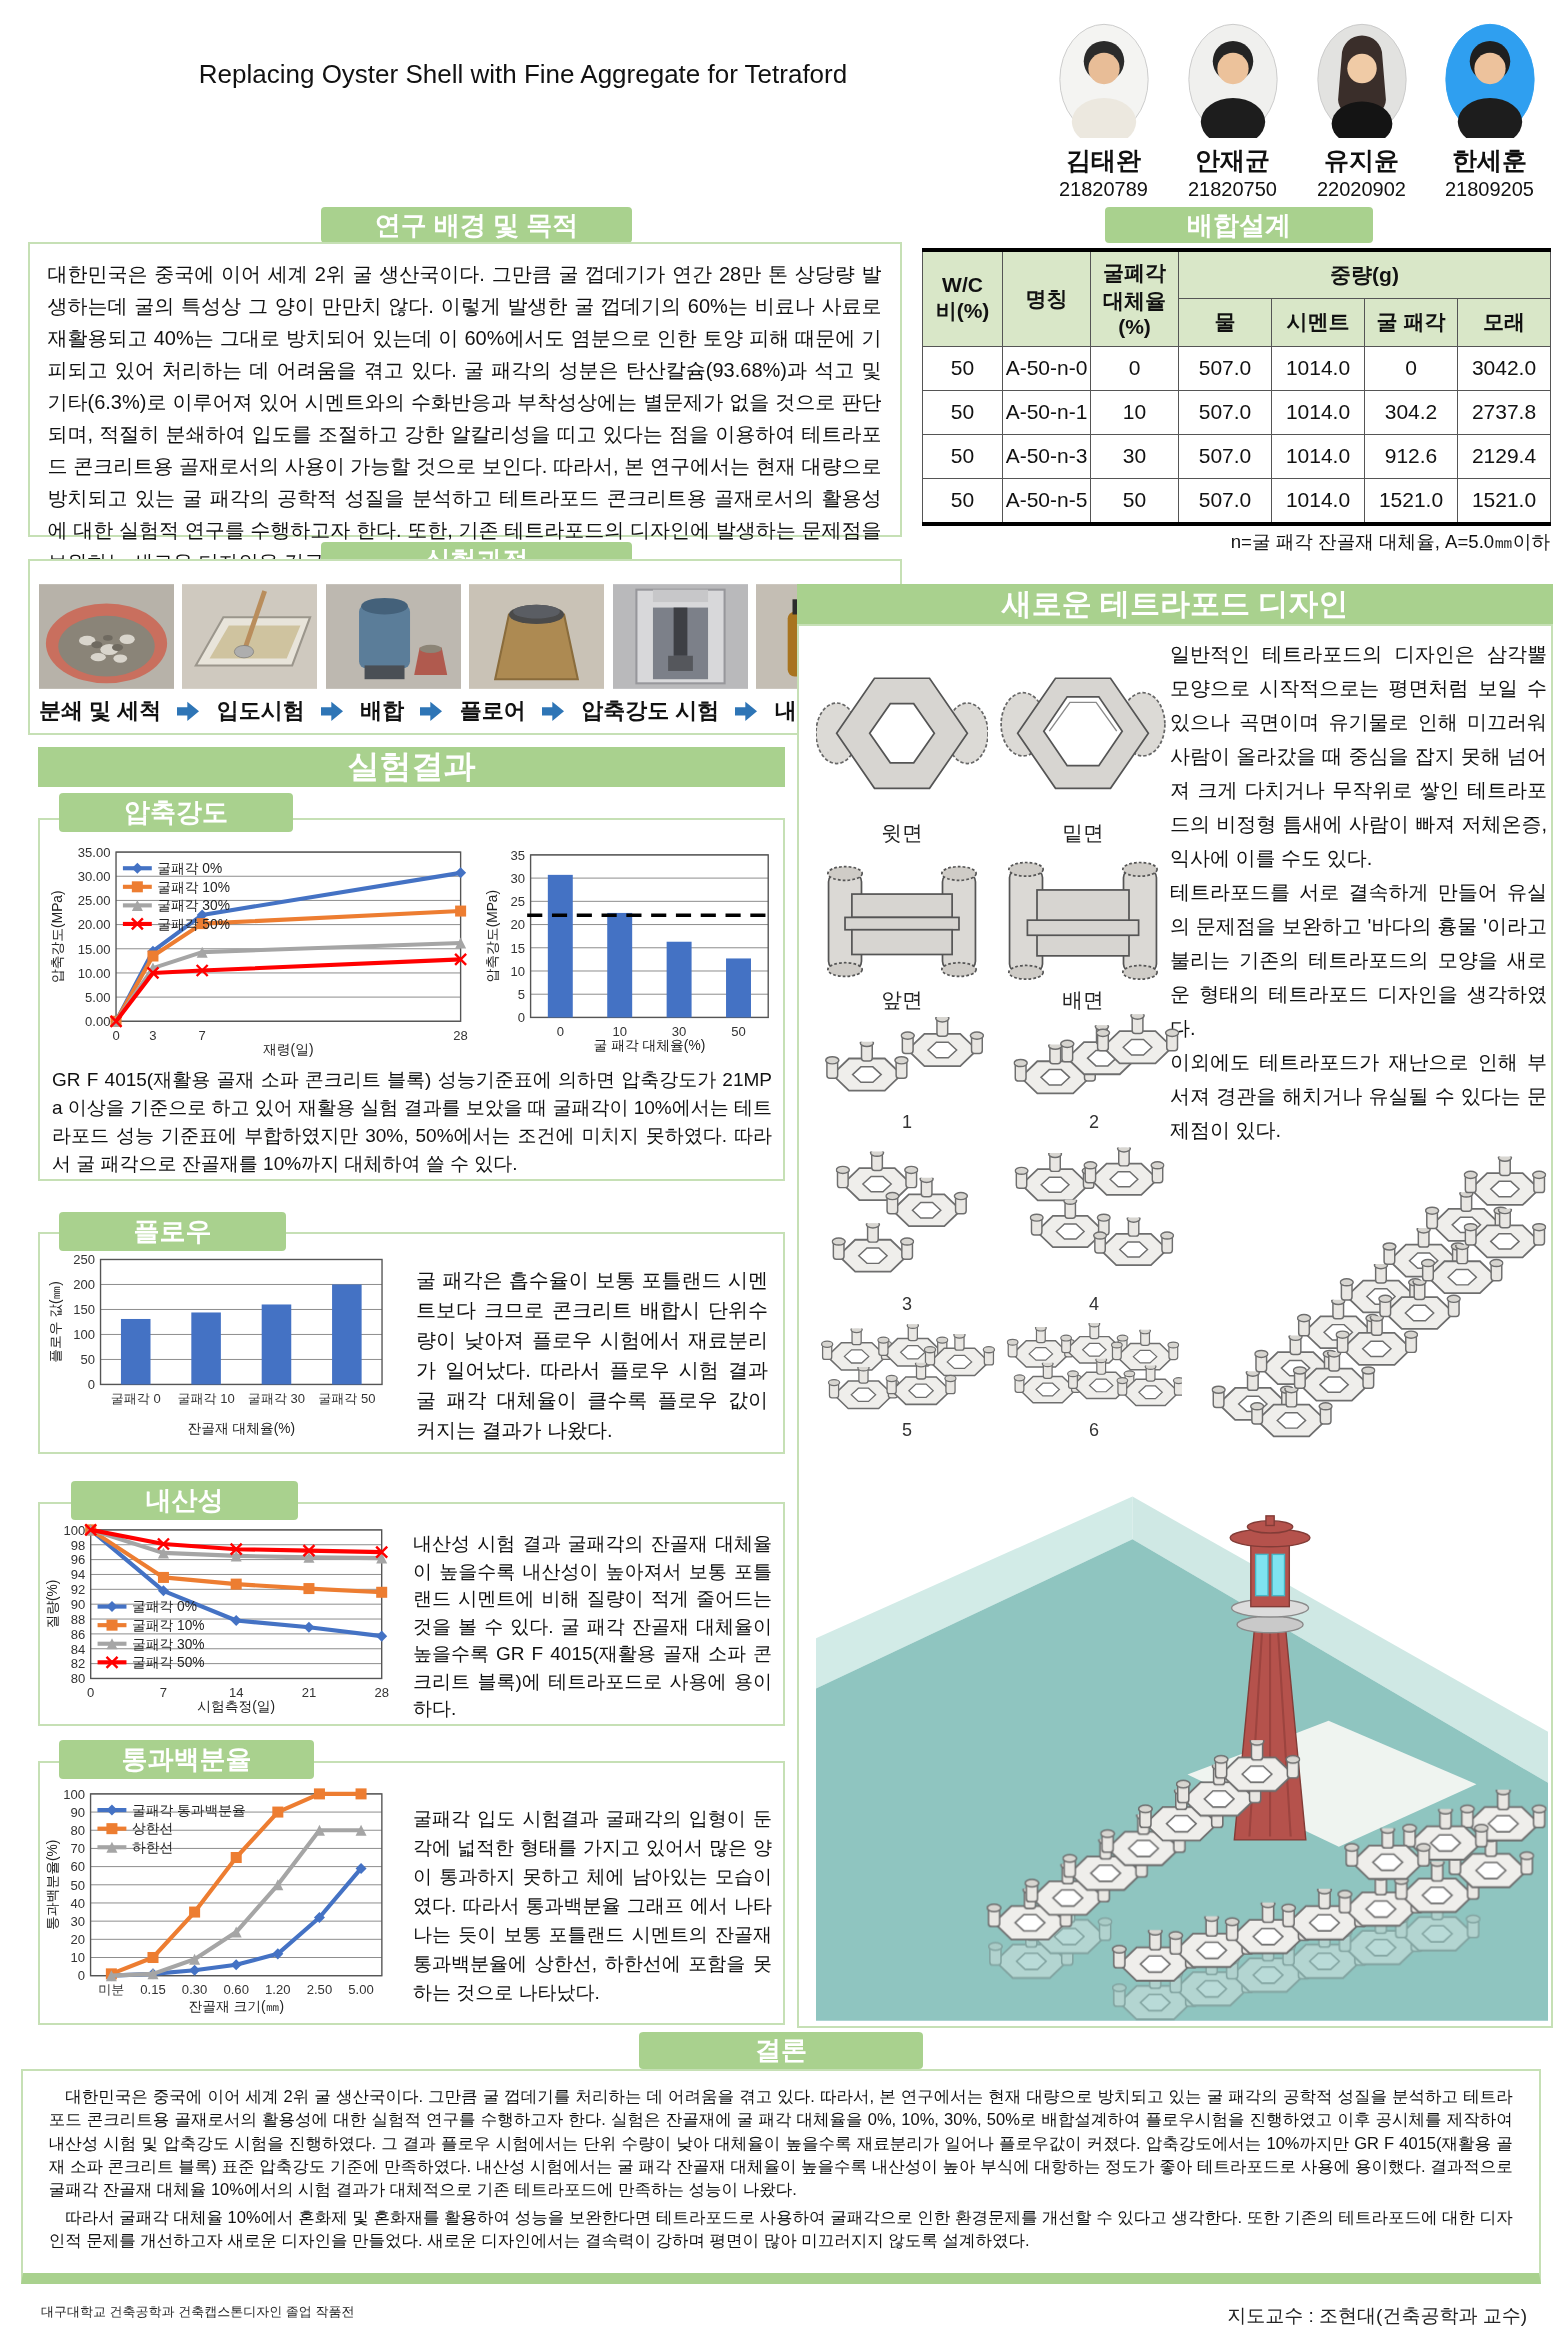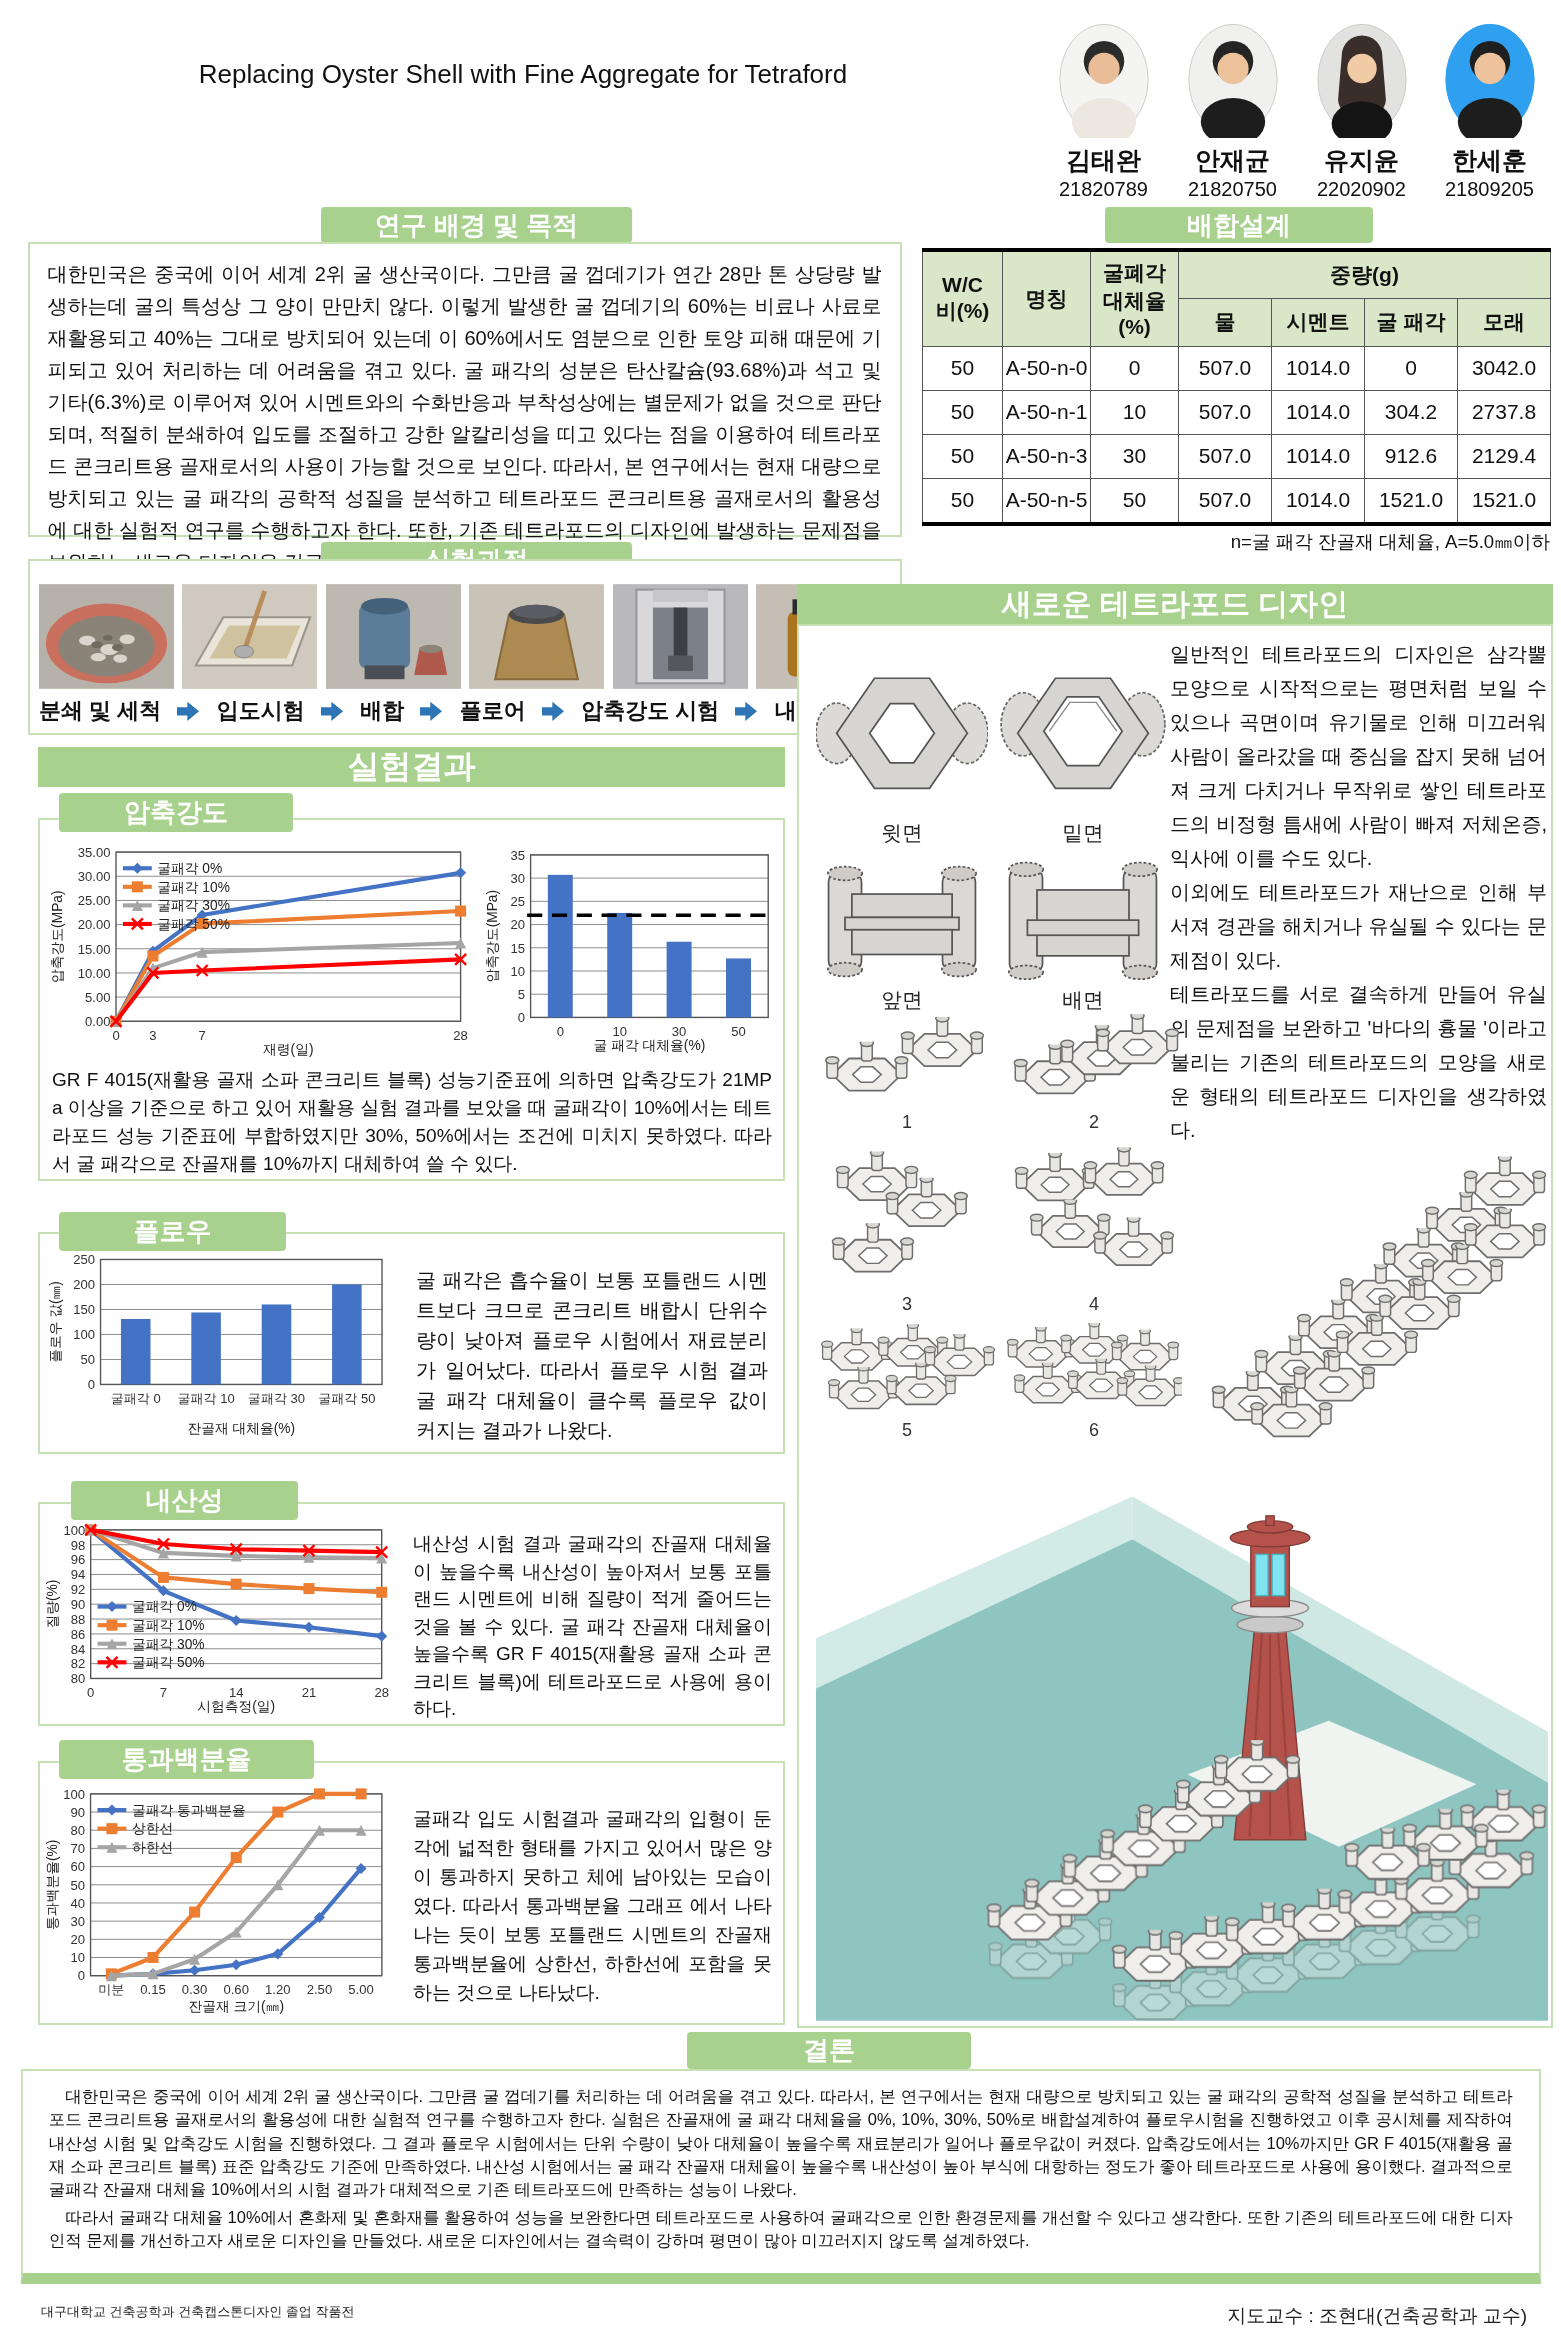--- a/index.html
+++ b/index.html
@@ -583,22 +583,22 @@
     <g fill="#d7d5d1" stroke="#555" stroke-width="2.5">
       <rect x="58" y="48" width="134" height="96"></rect>
         <rect x="44" y="92" width="162" height="22"></rect>
     </g>
   </svg>
   <div class="view-lab abs" style="left:816px;top:986px;width:172px;">앞면</div>
   <div class="view-lab abs" style="left:997px;top:986px;width:172px;">배면</div>
 
   <div class="abs" style="left:1170px;top:637px;width:377px;">
     <p class="ptext" style="font-size:20px;line-height:34px;">일반적인 테트라포드의 디자인은 삼각뿔 모양으로 시작적으로는 평면처럼 보일 수 있으나 곡면이며 유기물로 인해 미끄러워 사람이 올라갔을 때 중심을 잡지 못해 넘어져 크게 다치거나 무작위로 쌓인 테트라포드의 비정형 틈새에 사람이 빠져 저체온증, 익사에 이를 수도 있다.</p>
+    <p class="ptext" style="font-size:20px;line-height:34px;">테트라포드를 서로 결속하게 만들어 유실의 문제점을 보완하고 '바다의 흉물 '이라고 불리는 기존의 테트라포드의 모양을 새로운 형태의 테트라포드 디자인을 생각하였다.</p>
     <p class="ptext" style="font-size:20px;line-height:34px;">이외에도 테트라포드가 재난으로 인해 부서져 경관을 해치거나 유실될 수 있다는 문제점이 있다.</p>
-    <p class="ptext" style="font-size:20px;line-height:34px;">테트라포드를 서로 결속하게 만들어 유실의 문제점을 보완하고 '바다의 흉물 '이라고 불리는 기존의 테트라포드의 모양을 새로운 형태의 테트라포드 디자인을 생각하였다.</p>
   </div>
 
   <svg class="abs" style="left:819px;top:1013px;" width="176" height="96" viewBox="0 0 255 140">
     <use href="#tpu" x="8" y="42" width="122" height="87"></use>
       <use href="#tpu" x="118" y="6" width="122" height="87"></use>
   </svg>
   <svg class="abs" style="left:1006px;top:1013px;" width="176" height="96" viewBox="0 0 255 140">
     <use href="#tpu" x="10" y="46" width="122" height="87"></use>
       <use href="#tpu" x="78" y="18" width="122" height="87"></use>
       <use href="#tpu" x="130" y="2" width="122" height="87"></use>
@@ -700,21 +700,21 @@
         <use href="#tpu" x="676" y="636" width="126" height="90"></use>
       <use href="#tpu" x="758" y="616" width="126" height="90"></use>
         <use href="#tpu" x="840" y="596" width="126" height="90"></use>
       <use href="#tpu" x="918" y="560" width="126" height="90"></use>
         <use href="#tpu" x="936" y="492" width="126" height="90"></use>
       <use href="#tpu" x="852" y="520" width="126" height="90"></use>
         <use href="#tpu" x="768" y="548" width="126" height="90"></use>
     </g>
   </svg>
 
-  <div class="pill abs" style="left:639px;top:2032px;width:284px;height:37px;margin-left:48px;">
+  <div class="pill abs" style="left:639px;top:2032px;width:284px;height:37px;">
     <span>결론</span>
   </div>
   <div class="gbox abs" style="left:20.7px;top:2069px;width:1520px;height:215px;border-bottom:11px solid #a9d18e;padding:13.8px 26px;">
     <p class="ptext" style="font-size:16.5px;line-height:23.4px;text-indent:16.5px;">대한민국은 중국에 이어 세계 2위 굴 생산국이다. 그만큼 굴 껍데기를 처리하는 데 어려움을 겪고 있다. 따라서, 본 연구에서는 현재 대량으로 방치되고 있는 굴 패각의 공학적 성질을 분석하고 테트라포드 콘크리트용 골재로서의 활용성에 대한 실험적 연구를 수행하고자 한다. 실험은 잔골재에 굴 패각 대체율을 0%, 10%, 30%, 50%로 배합설계하여 플로우시험을 진행하였고 이후 공시체를 제작하여 내산성 시험 및 압축강도 시험을 진행하였다. 그 결과 플로우 시험에서는 단위 수량이 낮아 대체율이 높을수록 재료분리가 일어나 플로우값이 커졌다. 압축강도에서는 10%까지만 GR F 4015(재활용 골재 소파 콘크리트 블록) 표준 압축강도 기준에 만족하였다. 내산성 시험에서는 굴 패각 잔골재 대체율이 높을수록 내산성이 높아 부식에 대항하는 정도가 좋아 테트라포드로 사용에 용이했다. 결과적으로 굴패각 잔골재 대체율 10%에서의 시험 결과가 대체적으로 기존 테트라포드에 만족하는 성능이 나왔다.</p>
     <p class="ptext" style="font-size:16.5px;line-height:23.4px;text-indent:16.5px;margin-top:4.1px;">따라서 굴패각 대체율 10%에서 혼화제 및 혼화재를 활용하여 성능을 보완한다면 테트라포드로 사용하여 굴패각으로 인한 환경문제를 개선할 수 있다고 생각한다. 또한 기존의 테트라포드에 대한 디자인적 문제를 개선하고자 새로운 디자인을 만들었다. 새로운 디자인에서는 결속력이 강하며 평면이 많아 미끄러지지 않도록 설계하였다.</p>
   </div>
 
   <div class="abs" style="left:41px;top:2303px;font-size:13px;color:#222;">대구대학교 건축공학과 건축캡스톤디자인 졸업 작품전</div>
   <div class="abs" style="right:34px;top:2303px;font-size:19px;color:#222;text-align:right;">지도교수 : 조현대(건축공학과 교수)</div>
 

